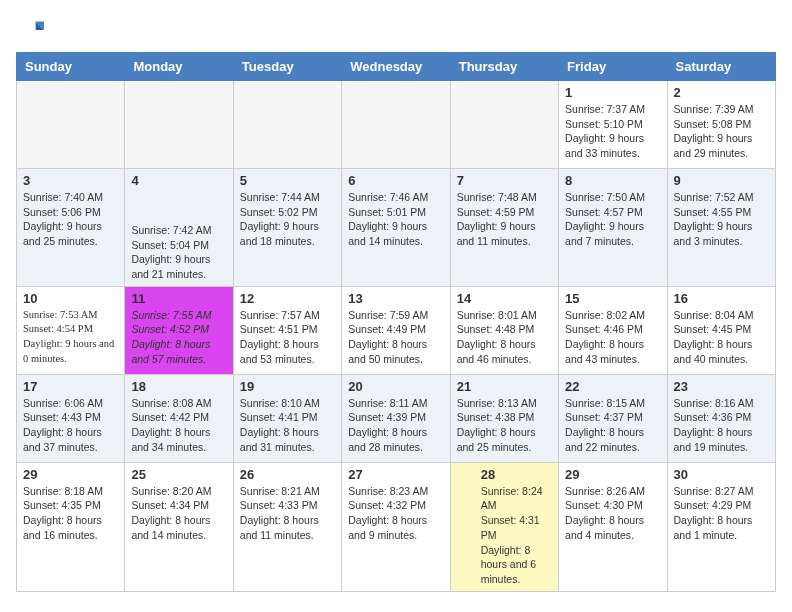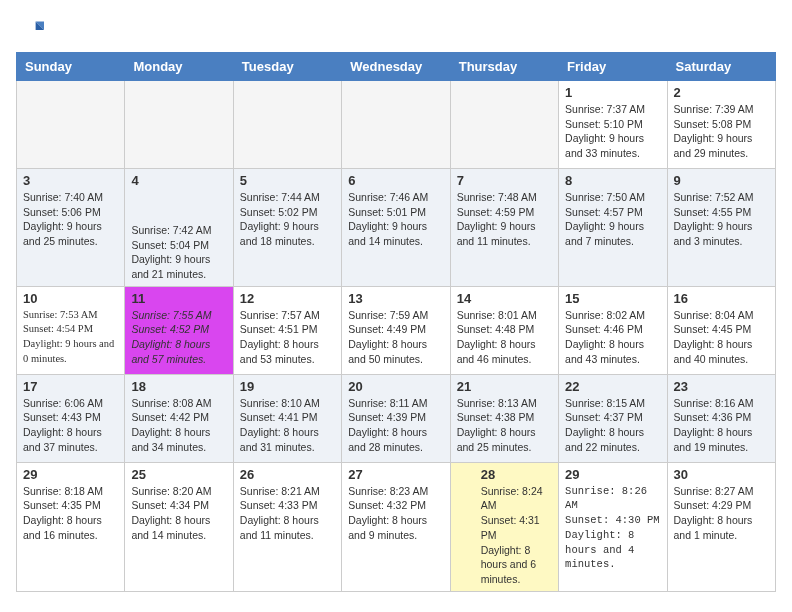--- a/index.html
+++ b/index.html
@@ -301,21 +301,21 @@
 Daylight: 8 hours and 9 minutes.</div>
         </td>
         <td style="background: #fef9c3; padding-left: 30px;">
           <span class="day-number">28</span>
           <div class="day-info" style="white-space: pre-line;">Sunrise: 8:24 AM
 Sunset: 4:31 PM
 Daylight: 8 hours and 6 minutes.</div>
         </td>
         <td style="background: rgb(255, 255, 255);">
           <span class="day-number">29</span>
-          <div class="day-info" style="white-space: pre-line; font-family: Liberation Mono, monospace;">Sunrise: 8:26 AM
+          <div class="day-info" style="white-space: pre-line;">Sunrise: 8:26 AM
 Sunset: 4:30 PM
 Daylight: 8 hours and 4 minutes.</div>
         </td>
         <td style="background: rgb(255, 255, 255);">
           <span class="day-number">30</span>
           <div class="day-info" style="white-space: pre-line;">Sunrise: 8:27 AM
 Sunset: 4:29 PM
 Daylight: 8 hours and 1 minute.</div>
         </td>
       </tr>

